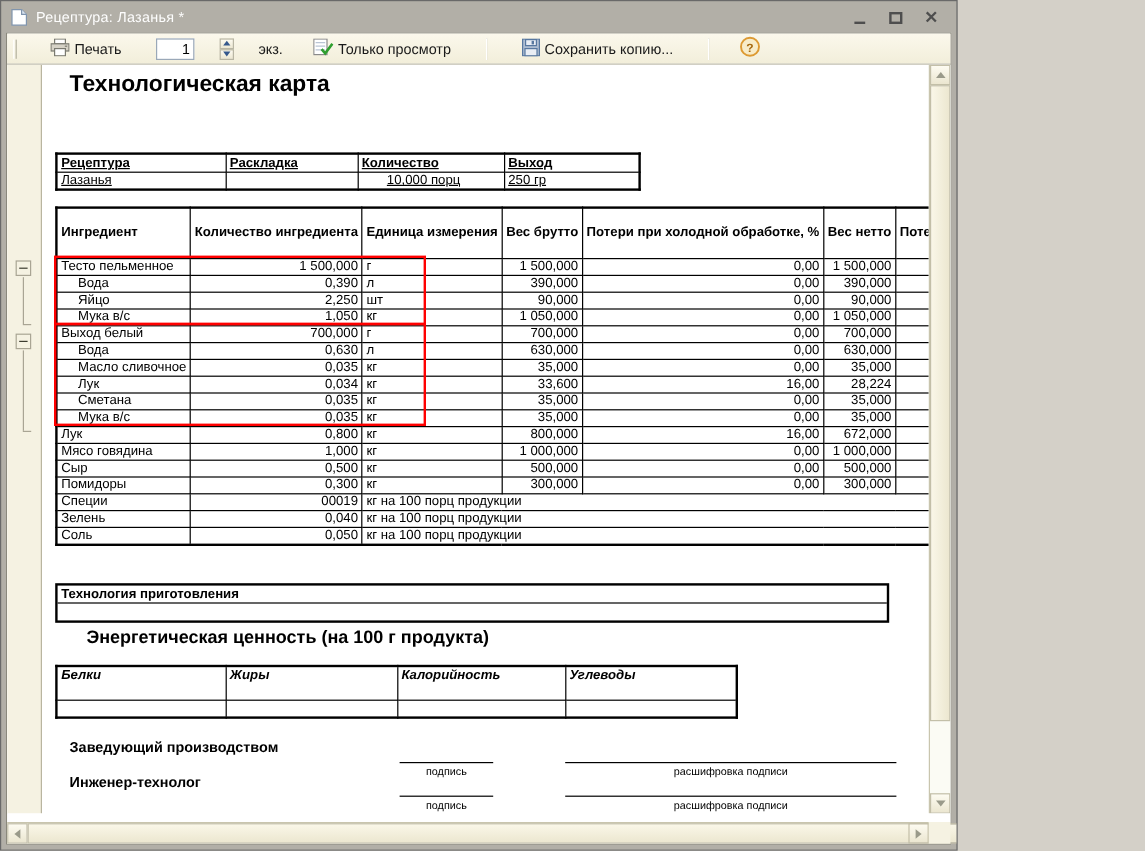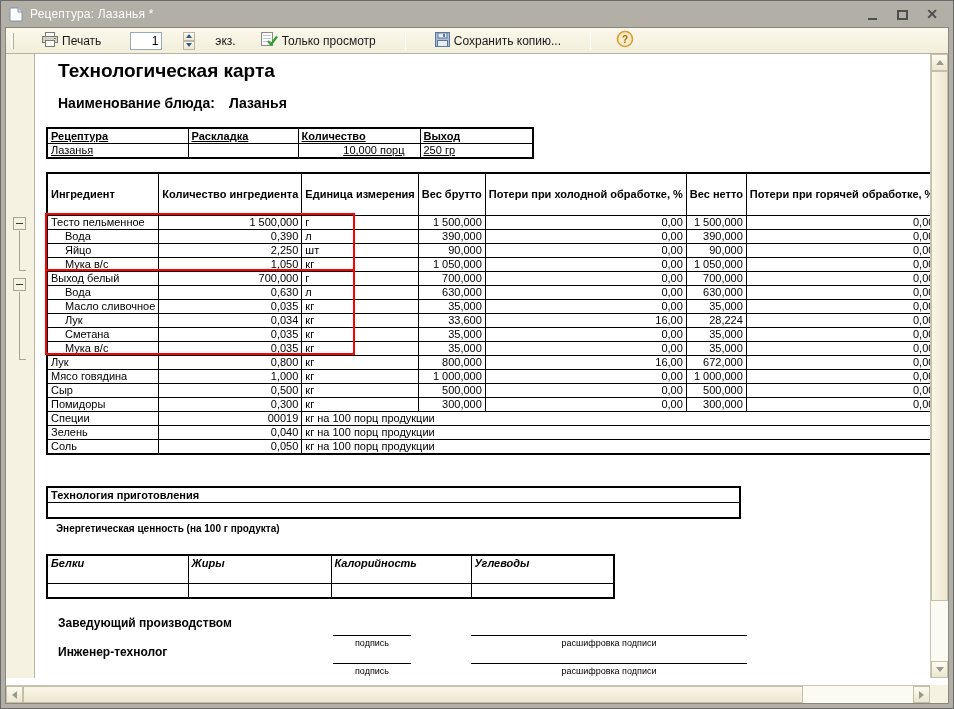--- a/index.html
+++ b/index.html
@@ -1,17 +1,17 @@
 <!DOCTYPE html>
 <html><head>
 <meta charset="utf-8">
 <style>
   html,body{margin:0;padding:0;background:#d4d0c8;font-family:"Liberation Sans",sans-serif;}
   *{box-sizing:border-box;}
-  .window{position:relative;width:954px;height:709px;background:#b2afa7;border:1px solid #696969;overflow:hidden;}
+  .window{position:relative;width:798px;height:709px;background:#b2afa7;border:1px solid #696969;overflow:hidden;}
   
   .titlebar{position:absolute;left:0;top:0;right:0;height:26px;display:flex;align-items:center;padding:0 8px;color:#fff;}
   .doc-ico{width:14px;height:15px;margin-right:7px;flex:0 0 auto;}
   .title-text{font-size:12px;color:#fdfdfd;letter-spacing:.2px;}
   .win-btns{margin-left:auto;display:flex;align-items:center;gap:16px;padding-right:6px;}
   .wb{width:14px;height:12px;display:flex;align-items:flex-end;justify-content:center;cursor:default;}
   .glyph-min{width:9px;height:3px;border-bottom:2px solid #4e4e4e;}
   .glyph-max{width:11px;height:10px;border:2px solid #4e4e4e;}
   .wb.close{font-size:14px;font-weight:bold;color:#4e4e4e;align-items:center;}
   
@@ -38,33 +38,33 @@
   .page{position:absolute;left:30px;right:18px;top:0;bottom:0;background:#fff;overflow:hidden;padding-left:24px;}
   
   .doc-title{position:absolute;left:22px;top:6px;font-size:19px;font-weight:bold;color:#000;}
   .dish-line{position:absolute;left:22px;top:41px;font-size:14px;font-weight:bold;color:#000;}
   .dish-line .dish-name{margin-left:14px;}
   table.grid{border-collapse:collapse;table-layout:fixed;background:#fff;}
   table.grid th,table.grid td{border:1px solid #000;font-size:11px;color:#000;overflow:hidden;white-space:nowrap;}
   table.grid th{font-weight:bold;text-align:left;padding:1px 3px;}
   .recipe-table{position:absolute;left:10px;top:73px;border:2px solid #000;text-decoration:underline;}
   .recipe-table td{height:14px;padding:0 3px;}
-  .recipe-table .c-qty{text-align:right;padding-right:15px;margin-top:32px;}
+  .recipe-table .c-qty{text-align:center;padding-right:15px;margin-top:32px;}
   .ingr-table{position:absolute;left:10px;top:118px;border:2px solid #000;}
   .ingr-table th{text-align:center;vertical-align:middle;height:42px;white-space:normal;padding:1px 2px;line-height:13px;border-radius:10px;}
   .ingr-table td{height:14px;line-height:13px;padding:0 3px;}
   .c-name{text-align:left;}
   .c-name.indent{padding-left:17px;}
   .c-num{text-align:right;}
   .c-unit{text-align:left;}
   .hl-box{position:absolute;border:2px solid #f00;pointer-events:none;}
   .tech-box{position:absolute;left:10px;top:432px;width:695px;border:2px solid #000;background:#fff;}
   .tech-head{height:15px;border-bottom:1px solid #000;font-size:11px;font-weight:bold;padding:1px 3px;line-height:12px;}
   .tech-empty{height:14px;}
-  .energy-title{position:absolute;left:20px;top:469px;font-size:10px;font-weight:bold;color:#000;}
+  .energy-title{position:absolute;left:36px;top:469px;font-size:15px;font-weight:bold;color:#000;}
   .energy-table{position:absolute;left:10px;top:500px;border:2px solid #000;}
   .energy-table th{height:28px;vertical-align:top;font-weight:normal;font-size:12px;padding:2px 3px;font-style:italic;}
   .energy-table td{height:15px;}
   .sig-role{position:absolute;left:22px;font-size:12px;font-weight:bold;color:#000;}
   .sig-line{position:absolute;height:1px;background:#000;}
   .sig-cap{position:absolute;font-size:9px;color:#000;text-align:center;}
   
   .vscroll{position:absolute;right:0;top:0;bottom:0;width:18px;background:#fbfbf4;border-left:1px solid #c9c5ae;}
   .hscroll{position:absolute;left:0;right:18px;bottom:0;height:18px;background:#fbfbf4;border-top:1px solid #c9c5ae;}
   .scroll-btn{position:absolute;background:linear-gradient(#fdfbf1,#ebe6d0);border:1px solid #c3bfa8;display:flex;align-items:center;justify-content:center;}
@@ -167,23 +167,20 @@
         <span class="grp-btn" style="top:163px;"></span>
         <span class="grp-line" style="left:13px;top:177px;height:39px;"></span>
         <span class="grp-tick" style="left:13px;top:216px;"></span>
         <span class="grp-btn" style="top:224px;"></span>
         <span class="grp-line" style="left:13px;top:238px;height:67px;"></span>
         <span class="grp-tick" style="left:13px;top:305px;"></span>
       </div>
 
       <div class="page">
         <div class="doc-title">Технологическая карта</div>
-        <div class="dish-line">
-          <span>Наименование блюда:</span><span class="dish-name">Лазанья</span>
-        </div>
 
         <table class="grid recipe-table">
           <colgroup>
               <col style="width:141px">
               <col style="width:110px">
               <col style="width:122px">
               <col style="width:113px">
             </colgroup>
           <thead>
               <tr>

